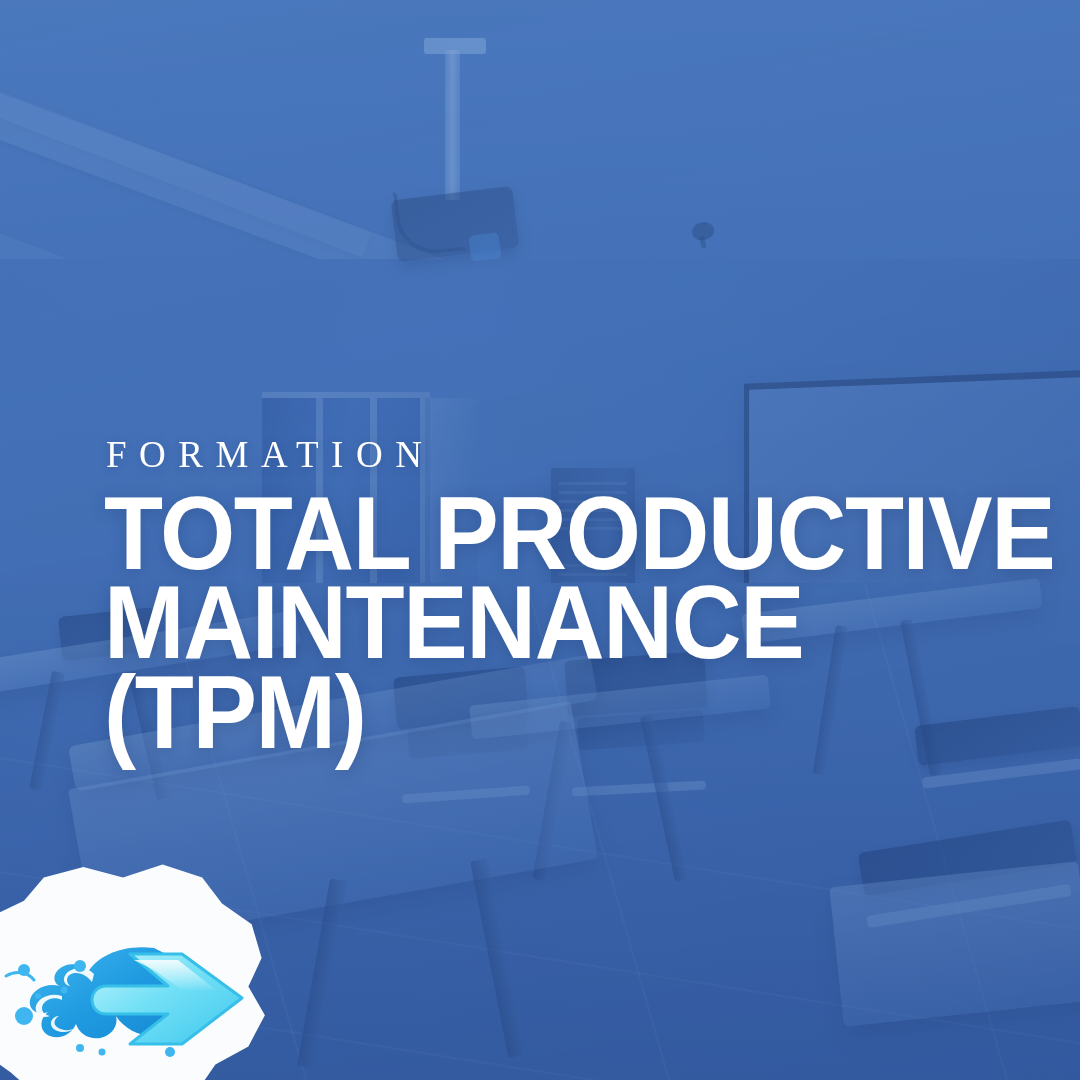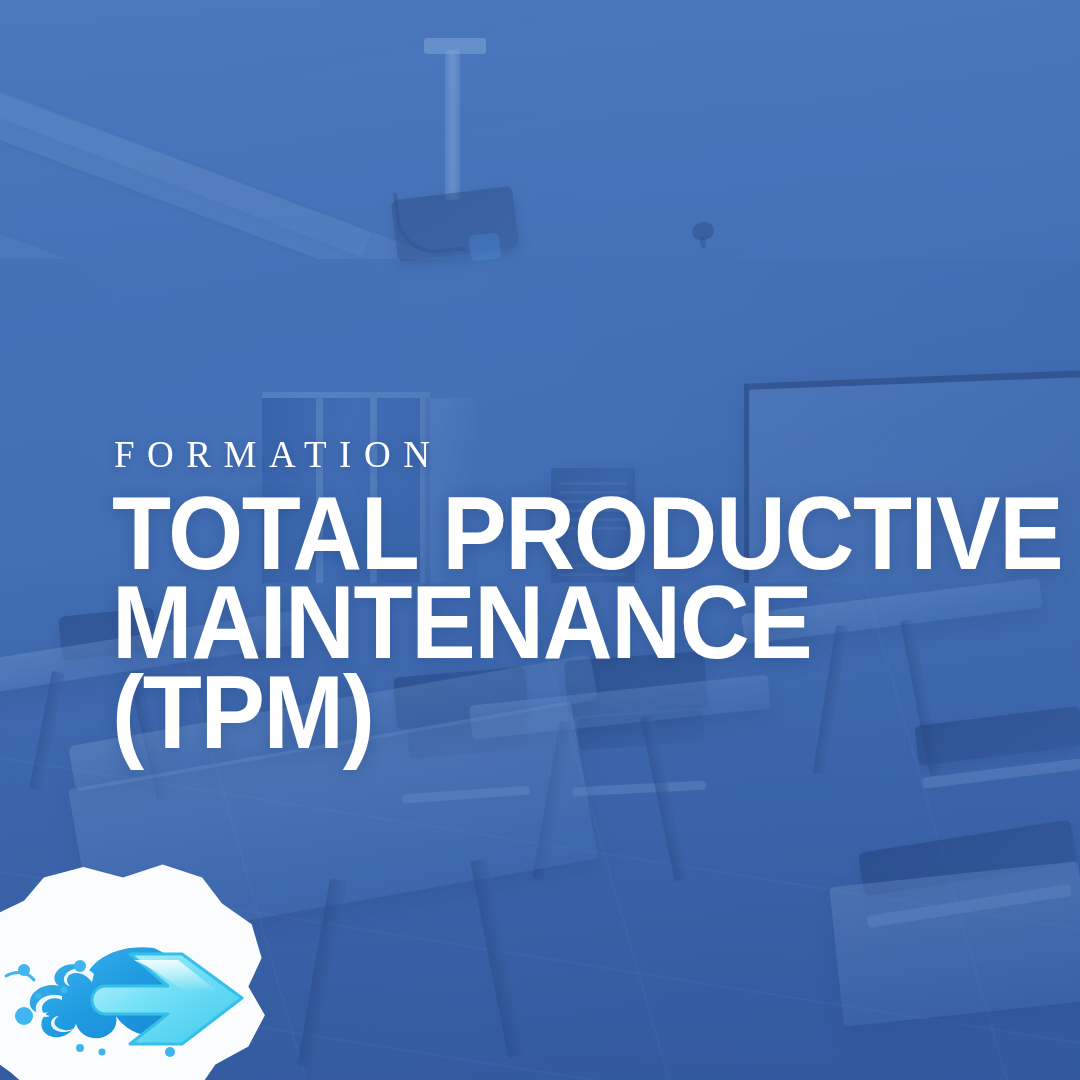--- a/index.html
+++ b/index.html
@@ -207,21 +207,21 @@
   }
   .overlay2 {
     position: absolute;
     inset: 0;
     background: linear-gradient(170deg, rgba(96,145,208,0.30), rgba(64,112,184,0.34));
   }
 
   
   .content {
     position: absolute;
-    left: 112px;
+    left: 104px;
     top: 436px;
     width: 900px;
   }
   .eyebrow {
     font-family: "Liberation Serif", "DejaVu Serif", serif;
     font-size: 37px;
     line-height: 1;
     letter-spacing: 12.5px;
     color: #ffffff;
     font-weight: 400;

